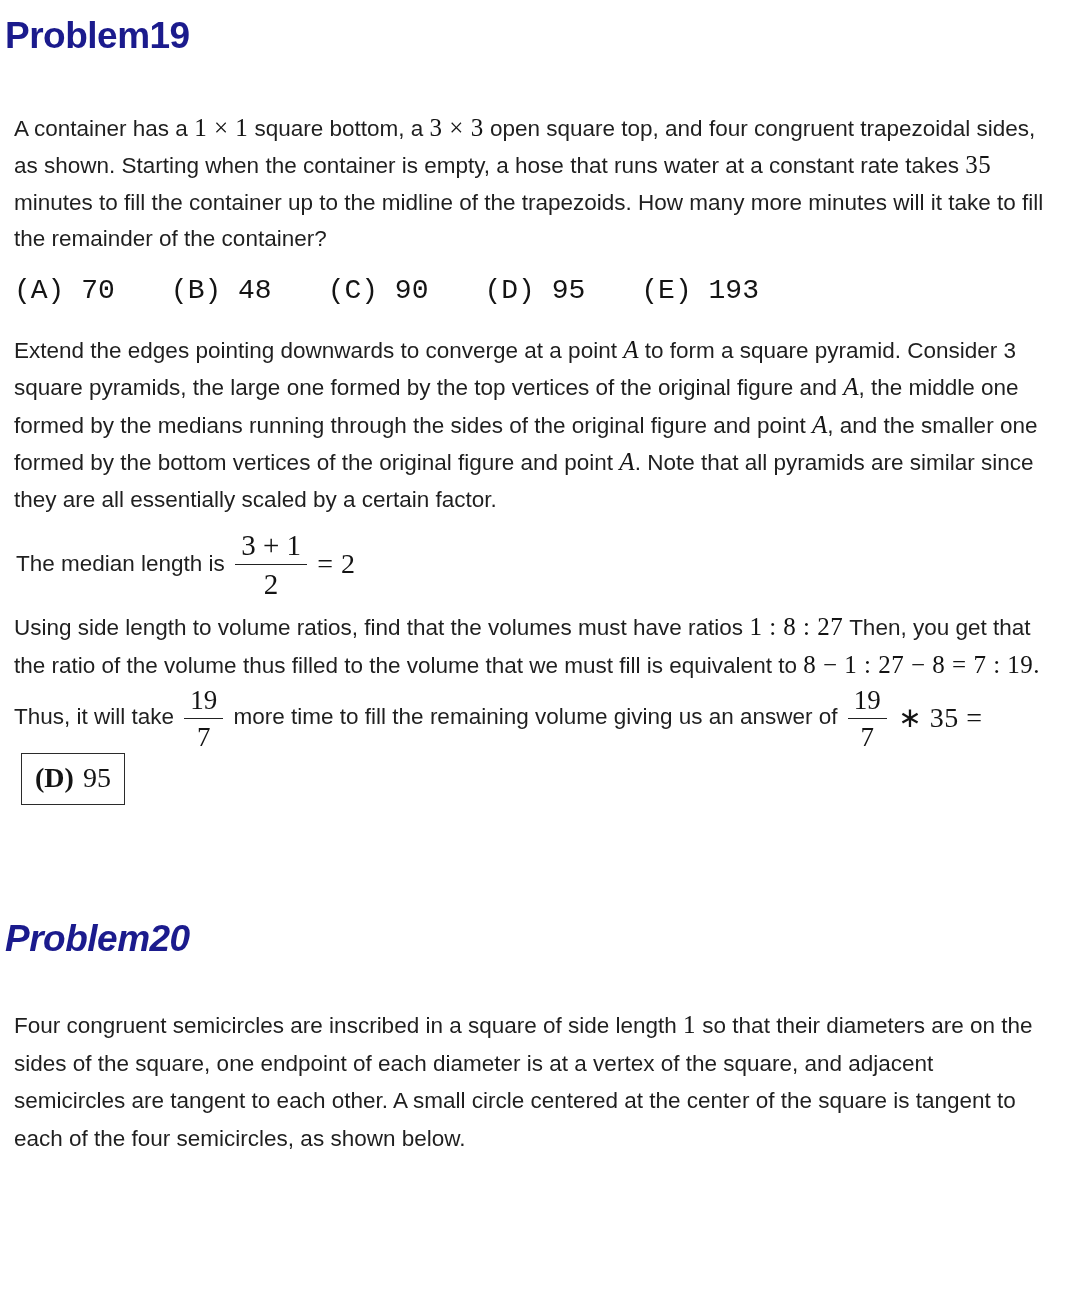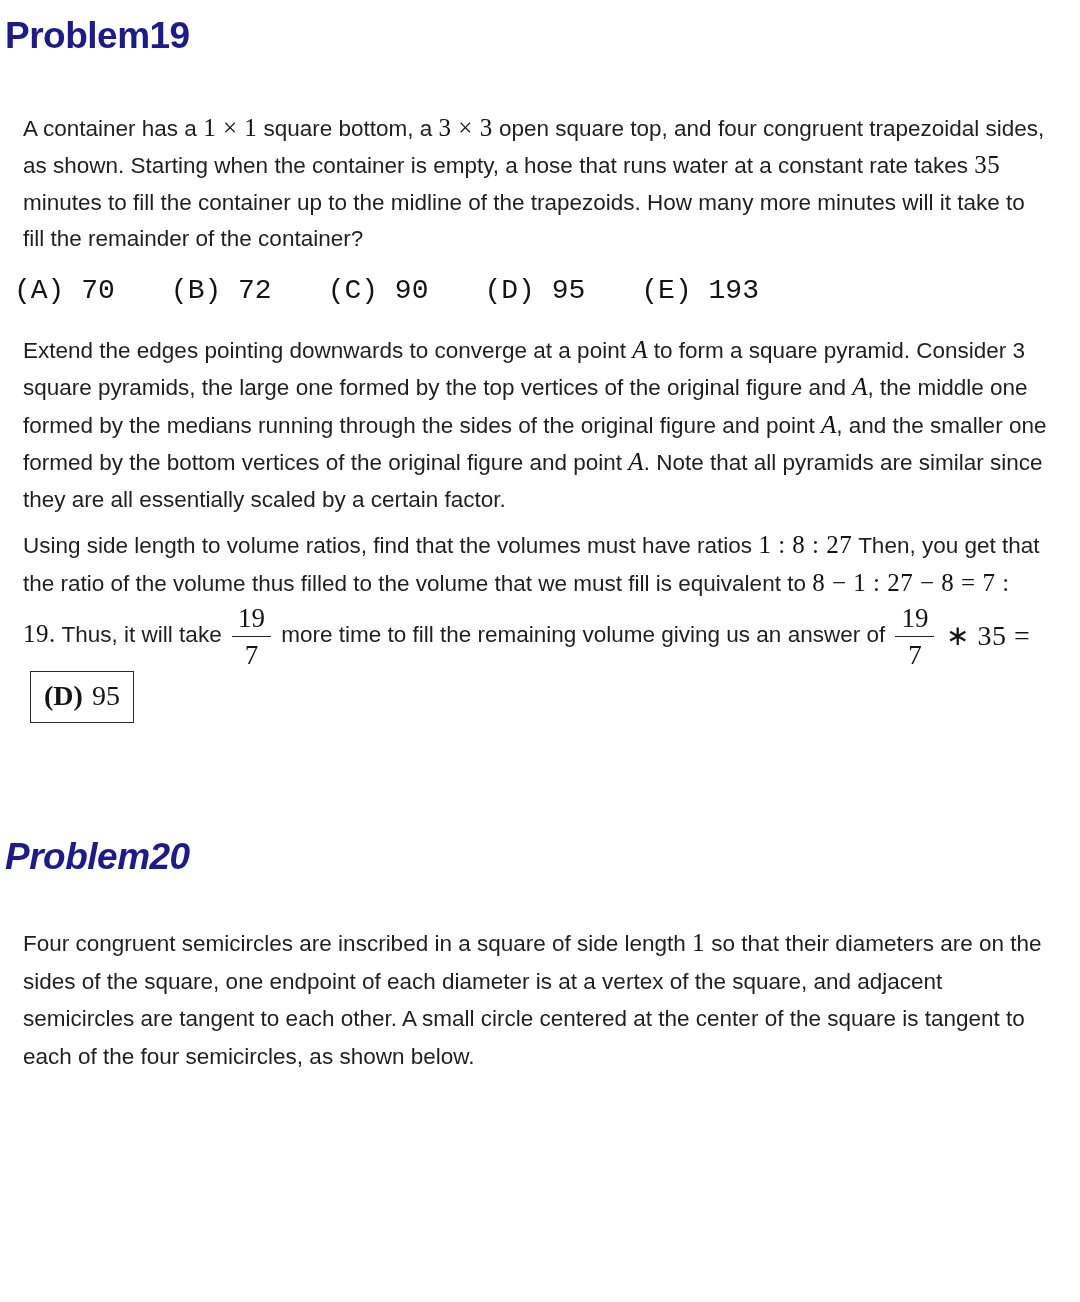--- a/index.html
+++ b/index.html
@@ -27,21 +27,21 @@
   }
   h1.problem-heading.second{margin-top:112px;font-style:italic;}
 
   h2.solution-heading{
     font-size:33px;font-weight:700;line-height:1.18;
     color:var(--solution-heading);
     margin:34px 0 0 2px;letter-spacing:-0.5px;
   }
 
   p.body-par{
-    margin:9px;max-width:1036px;
+    margin:0;max-width:1036px;
     font-size:22.5px;line-height:36.5px;
   }
   p.statement{margin-top:52px;}
   p.solution-par{margin-top:24px;}
   p.ratio-par{margin-top:8px;}
   p.p20-par{margin-top:46px;line-height:37.5px;}
 
   
   .m{
     font-family:"Liberation Serif",serif;
@@ -96,29 +96,30 @@
 <body>
 
 <main>
 
   <h1 class="problem-heading">Problem19</h1>
 
   <p class="body-par statement"><span>A container has a </span><span class="m">1 × 1</span><span> square bottom, a </span><span class="m">3 × 3</span><span> open square top, and four congruent trapezoidal sides, as shown. Starting when the container is empty, a hose that runs water at a constant rate takes </span><span class="m">35</span><span> minutes to fill the container up to the midline of the trapezoids. How many more minutes will it take to fill the remainder of the container?</span></p>
 
   <div class="choices">
     <span>(A) 70</span>
-    <span>(B) 72</span>
+    <span>(B) 48</span>
     <span>(C) 90</span>
     <span>(D) 95</span>
     <span>(E) 193</span>
   </div>
 
 
   <p class="body-par solution-par"><span>Extend the edges pointing downwards to converge at a point </span><span class="m mi">A</span><span> to form a square pyramid. Consider 3 square pyramids, the large one formed by the top vertices of the original figure and </span><span class="m mi">A</span><span>, the middle one formed by the medians running through the sides of the original figure and point </span><span class="m mi">A</span><span>, and the smaller one formed by the bottom vertices of the original figure and point </span><span class="m mi">A</span><span>. Note that all pyramids are similar since they are all essentially scaled by a certain factor.</span></p>
 
+  <div class="median-line"><span class="lead">The median length is </span><span class="frac"><span class="num">3 + 1</span><span class="den">2</span></span> <span class="m-lg">= 2</span></div>
 
   <p class="body-par ratio-par"><span>Using side length to volume ratios, find that the volumes must have ratios </span><span class="m">1 : 8 : 27</span><span> Then, you get that the ratio of the volume thus filled to the volume that we must fill is equivalent to </span><span class="m">8 − 1 : 27 − 8 = 7 : 19.</span><span> Thus, it will take </span><span class="frac"><span class="num">19</span><span class="den">7</span></span><span> more time to fill the remaining volume giving us an answer of </span><span class="frac"><span class="num">19</span><span class="den">7</span></span><span class="m-lg"> ∗ 35 = </span><span class="boxed"><span class="lbl">(D)</span><span>95</span></span></p>
 
   <h1 class="problem-heading second">Problem20</h1>
 
   <p class="body-par p20-par"><span>Four congruent semicircles are inscribed in a square of side length </span><span class="m">1</span><span> so that their diameters are on the sides of the square, one endpoint of each diameter is at a vertex of the square, and adjacent semicircles are tangent to each other. A small circle centered at the center of the square is tangent to each of the four semicircles, as shown below.</span></p>
 
 </main>
 
 </body></html>

